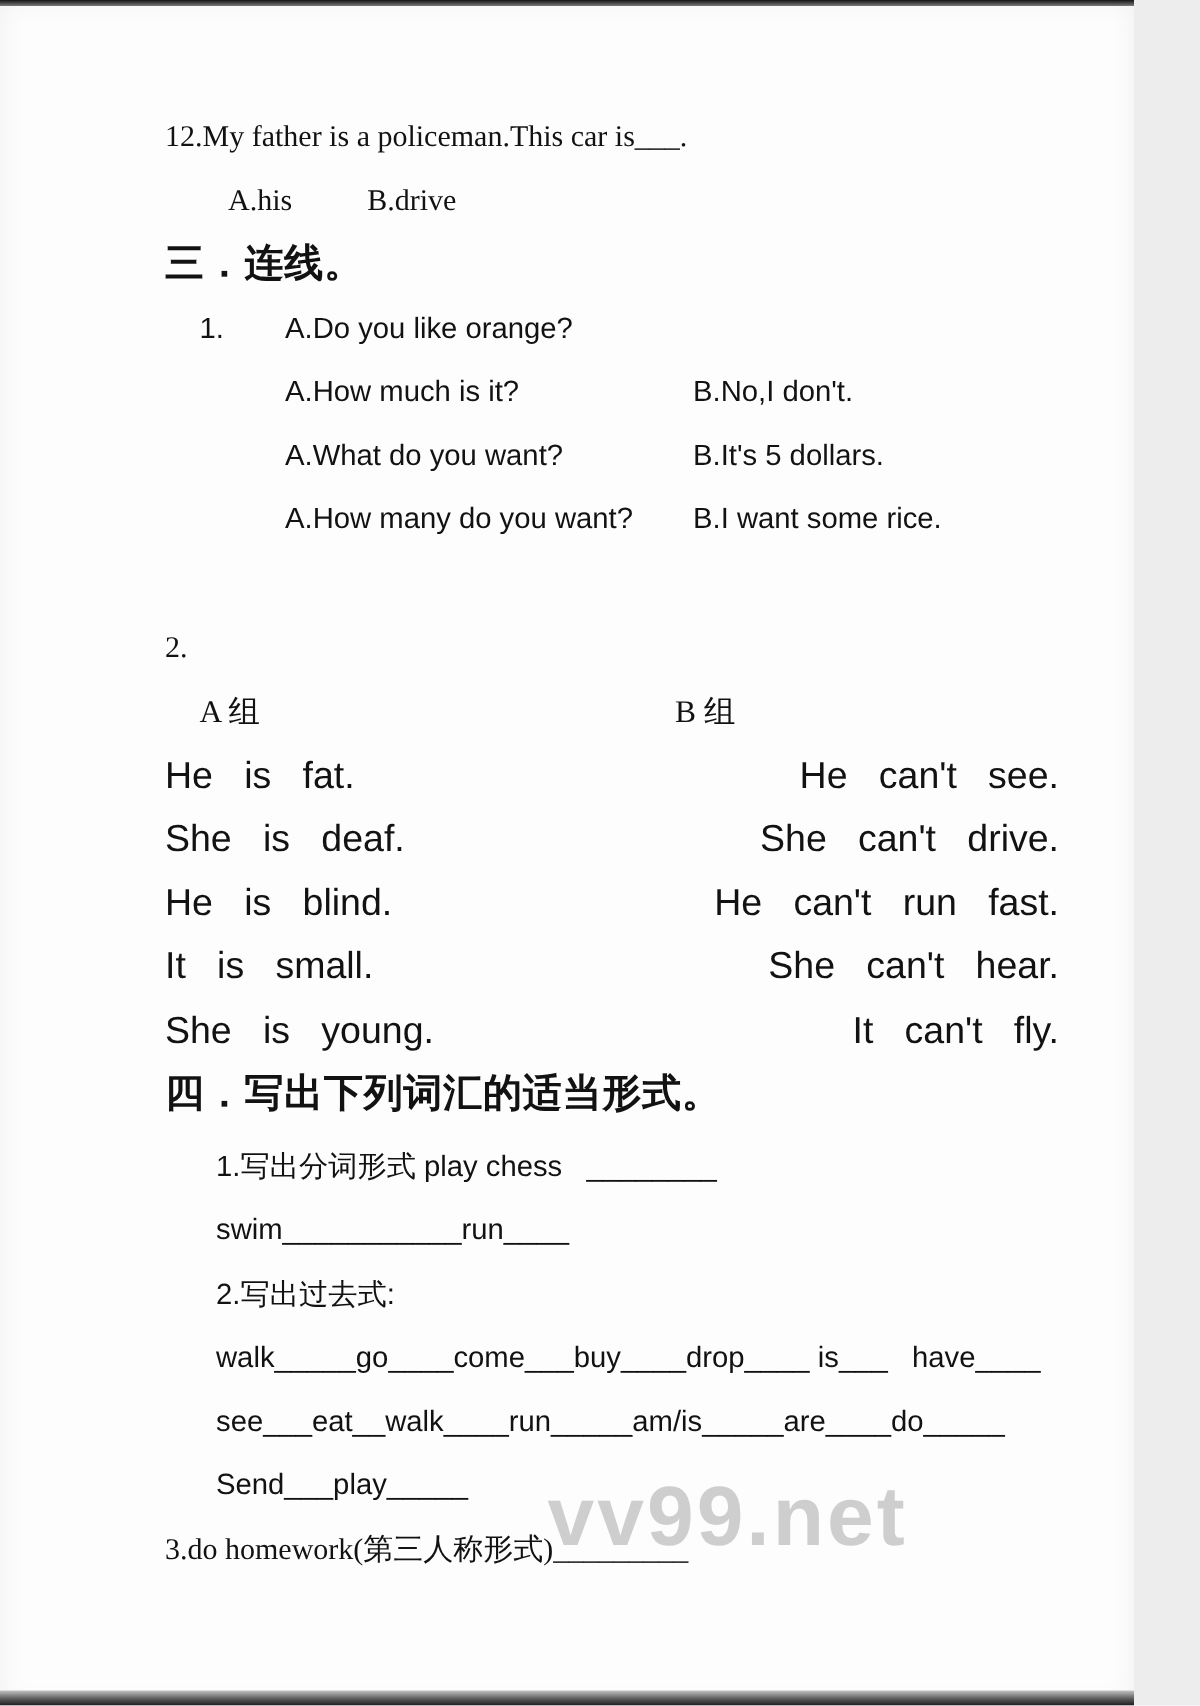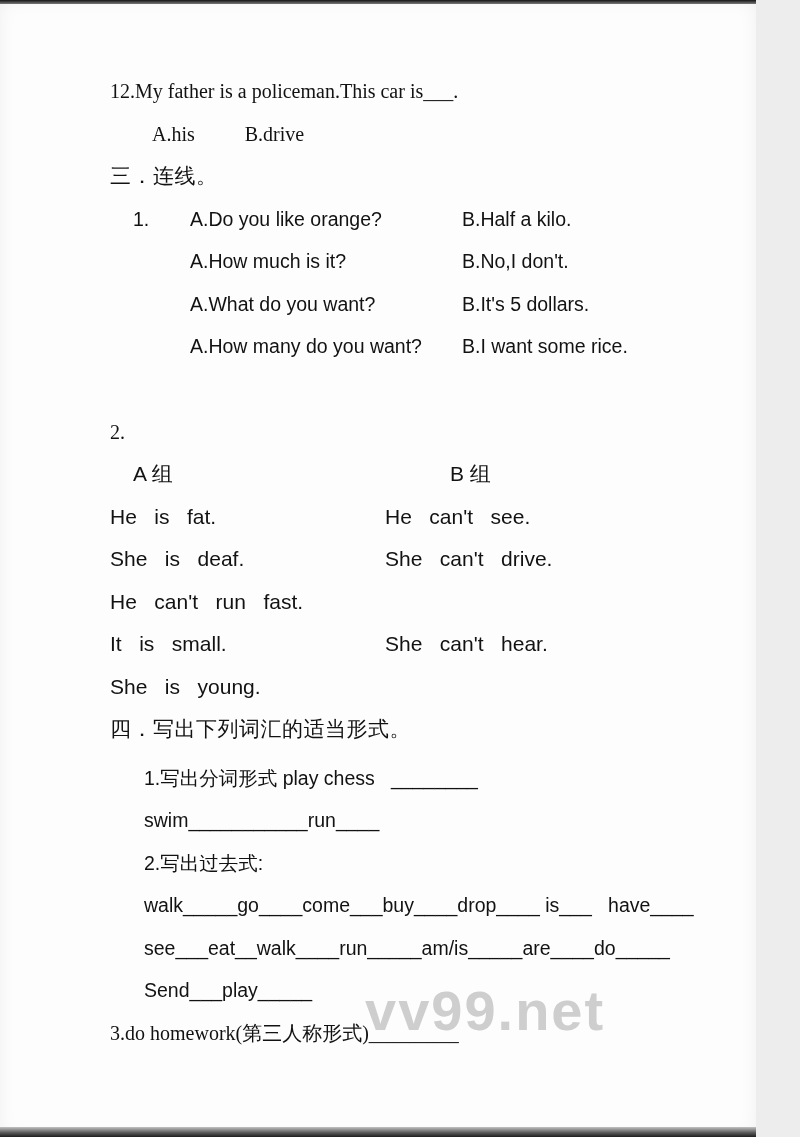--- a/index.html
+++ b/index.html
@@ -30,21 +30,21 @@
     top: 70px; left: 110px; right: 50px;
   }
 
   .line {
     white-space: pre-wrap;
     font-size: 20px;
     line-height: 42.5px;
   }
   .serif { font-family: "Liberation Serif", serif; }
   .sans  { font-family: "Liberation Sans", sans-serif; font-size: 19.5px; margin-left: 34px; }
-  .cn-heading { font-size: 21px; letter-spacing: 0.5px; }
+  .cn-heading { font-size: 26px; letter-spacing: 0.5px; font-weight: bold; }
 
   .indent-opts { padding-left: 42px; }
 
   .pair-row {
     display: flex;
     white-space: pre-wrap;
     font-family: "Liberation Sans", sans-serif;
     font-size: 19.5px;
     line-height: 42.5px;
     padding-left: 23px;
@@ -55,33 +55,34 @@
 
   .gap-before { margin-top: 43px; }
   .small-gap-before { margin-top: 6px; }
 
   .match-header {
     display: flex;
     white-space: pre-wrap;
     font-size: 21px;
     line-height: 42.5px;
     padding-left: 23px;
-    font-family: Liberation Sans, sans-serif;
+    font-family: Liberation Serif, serif;
   }
   .match-header .gh-a { width: 317px; flex: 0 0 auto; }
 
   .match-row {
     display: flex;
     white-space: pre-wrap;
     font-family: "Liberation Sans", sans-serif;
-    font-size: 21px;
+    font-size: 25px;
     line-height: 42.5px;
+    gap: 35px;
   }
   .match-row .m-a { width: 275px; flex: 0 0 auto; }
-  .match-row .m-b { flex: 1; }
+  .match-row .m-b { flex: 1; text-align: right; }
 
   .watermark {
     position: absolute;
     left: 365px;
     top: 978px;
     font-family: "Liberation Sans", sans-serif;
     font-weight: bold;
     font-size: 56px;
     letter-spacing: 2px;
     color: rgba(178, 178, 178, 0.62);
@@ -97,21 +98,20 @@
   <div class="content">
 
     <div class="line serif">12.My father is a policeman.This car is___.</div>
     <div class="line serif indent-opts">A.his          B.drive</div>
 
     <div class="line cn-heading">三．连线。</div>
 
     <div class="pair-row">
       <span class="pair-num">1.</span>
       <span class="pair-a">A.Do you like orange?</span>
-      <span class="pair-b">B.Half a kilo.</span>
     </div>
     <div class="pair-row">
       <span class="pair-num"></span>
       <span class="pair-a">A.How much is it?</span>
       <span class="pair-b">B.No,I don't.</span>
     </div>
     <div class="pair-row">
       <span class="pair-num"></span>
       <span class="pair-a">A.What do you want?</span>
       <span class="pair-b">B.It's 5 dollars.</span>
@@ -131,28 +131,30 @@
 
     <div class="match-row">
       <span class="m-a">He   is   fat.</span>
       <span class="m-b">He   can't   see.</span>
     </div>
     <div class="match-row">
       <span class="m-a">She   is   deaf.</span>
       <span class="m-b">She   can't   drive.</span>
     </div>
     <div class="match-row">
+      <span class="m-a">He   is   blind.</span>
       <span class="m-b">He   can't   run   fast.</span>
     </div>
     <div class="match-row">
       <span class="m-a">It   is   small.</span>
       <span class="m-b">She   can't   hear.</span>
     </div>
     <div class="match-row">
       <span class="m-a">She   is   young.</span>
+      <span class="m-b">It   can't   fly.</span>
     </div>
 
     <div class="line cn-heading">四．写出下列词汇的适当形式。</div>
 
     <div class="line sans small-gap-before">1.写出分词形式 play chess   ________   swim___________run____</div>
     <div class="line sans">2.写出过去式:</div>
     <div class="line sans">walk_____go____come___buy____drop____ is___   have____</div>
     <div class="line sans">see___eat__walk____run_____am/is_____are____do_____</div>
     <div class="line sans">Send___play_____</div>
     <div class="line serif">3.do homework(第三人称形式)_________</div>

